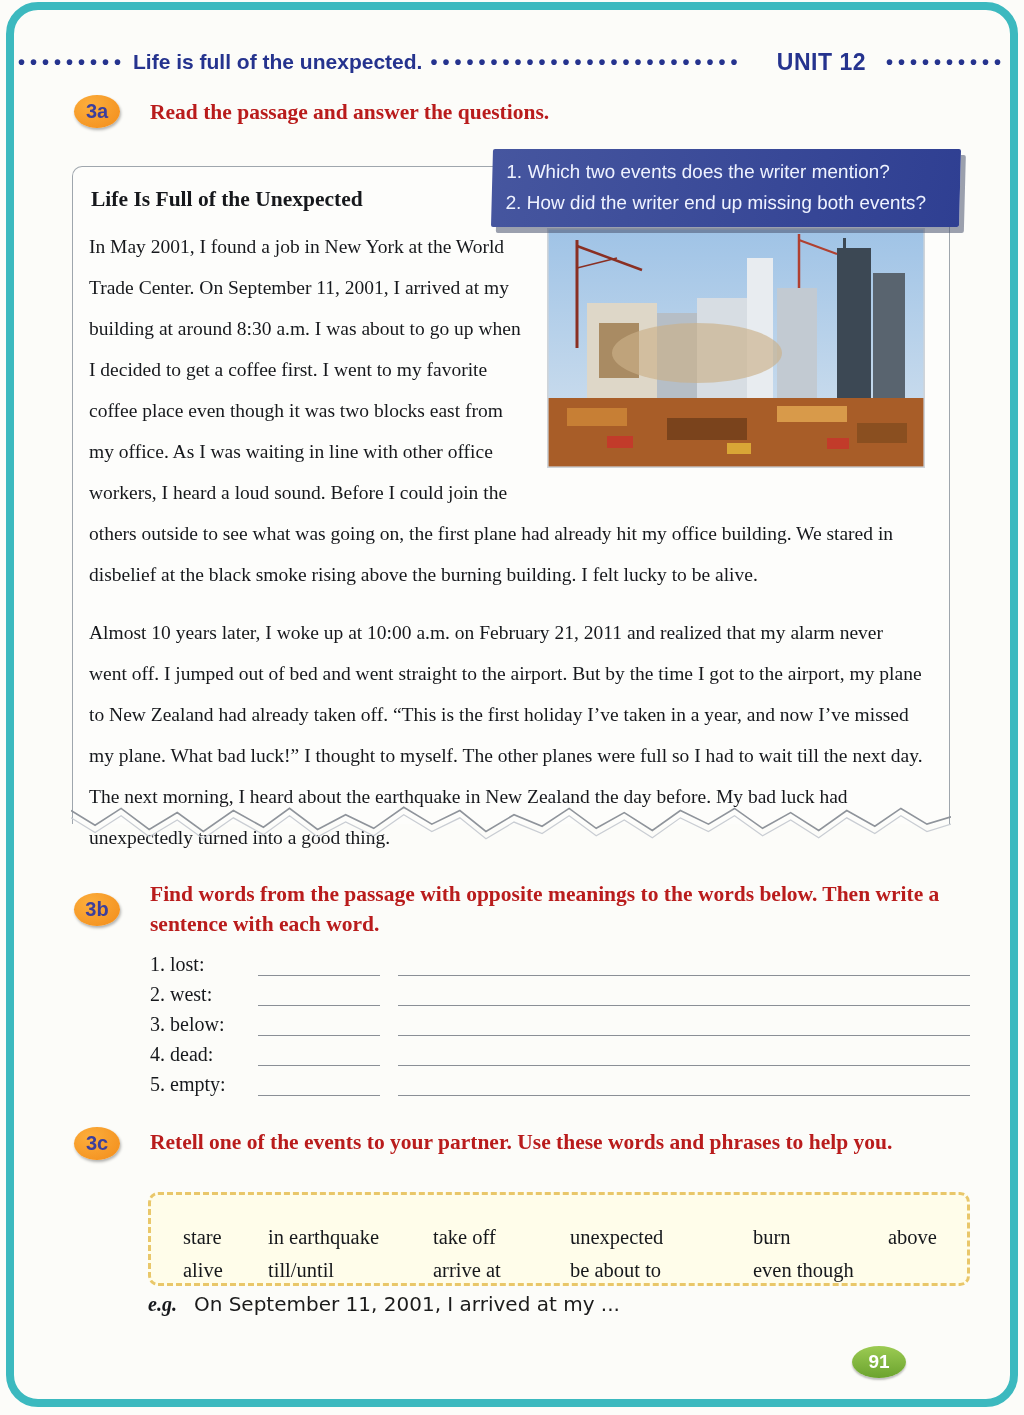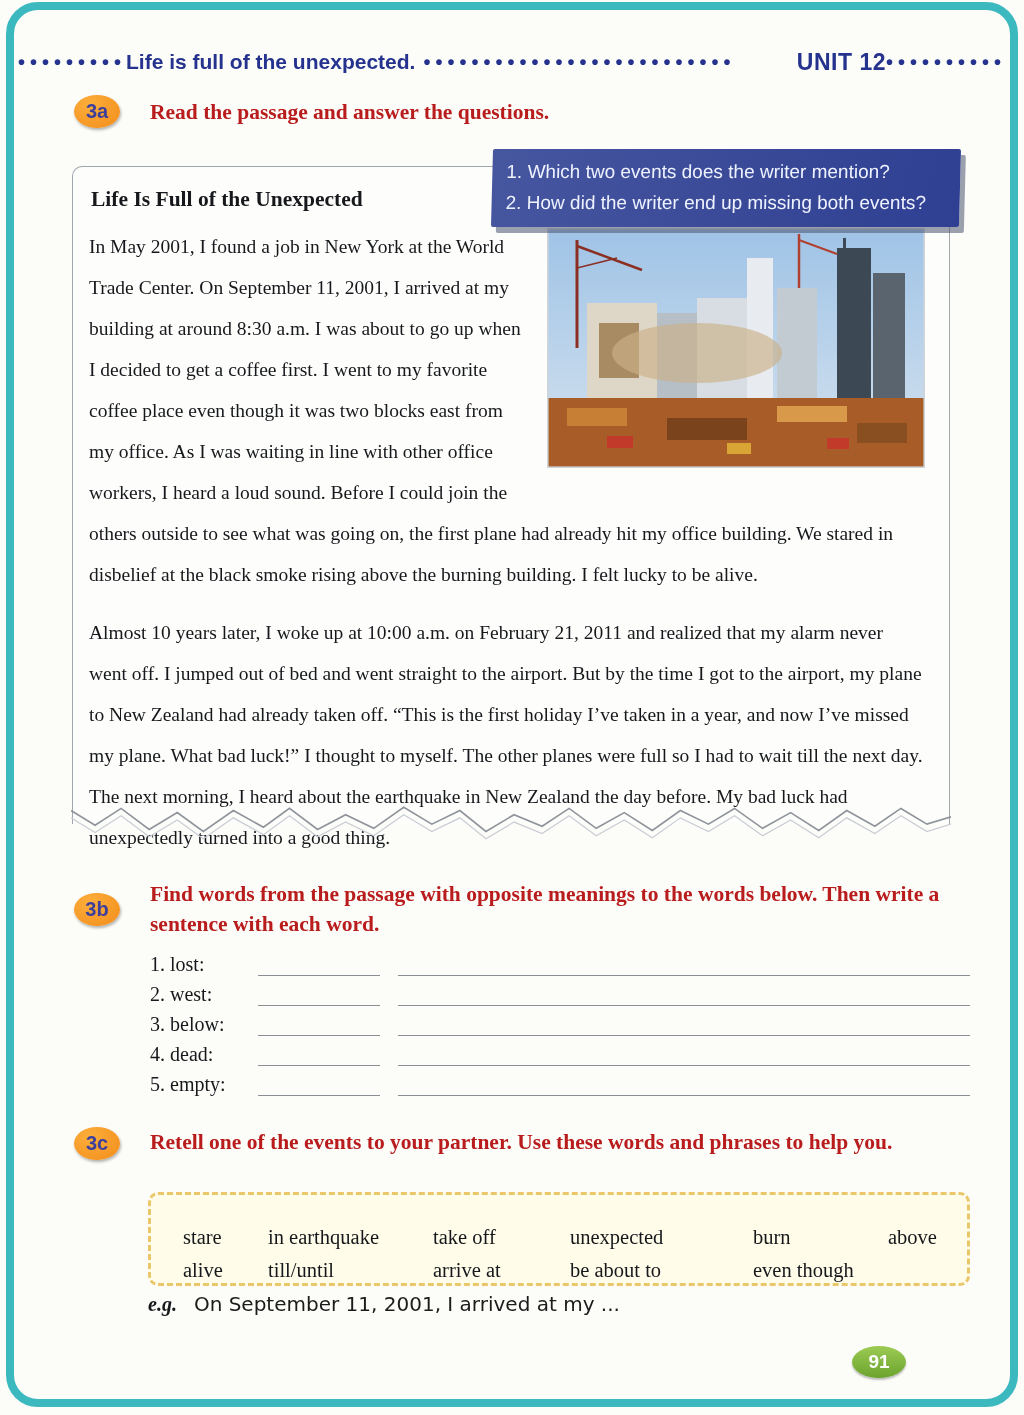--- a/index.html
+++ b/index.html
@@ -14,22 +14,22 @@
     border: 8px solid #3cb9bf; border-radius: 32px; pointer-events: none;
   }
   
   .header {
     position: absolute; top: 46px; left: 18px; right: 18px; height: 32px;
     display: flex; align-items: center; white-space: nowrap; overflow: hidden;
     color: #25338e; font-family: "Liberation Sans", sans-serif; font-weight: bold;
   }
   .dots { font-size: 20px; letter-spacing: 5px; overflow: hidden; flex: 0 0 auto; }
   .dots.mid { flex: 1 1 auto; margin: 0 8px; }
-  .header-title { font-size: 21px; margin-left: 0; font-weight: 600; }
-  .unit { font-size: 23px; font-weight: 800; letter-spacing: 0.5px; margin-right: 0; }
+  .header-title { font-size: 21px; margin-left: 7px; font-weight: 600; }
+  .unit { font-size: 23px; font-weight: 800; letter-spacing: 0.5px; margin-right: 20px; }
   
   .badge {
     position: absolute; left: 74px; width: 46px; height: 33px; border-radius: 50%;
     background: radial-gradient(ellipse at 35% 30%, #fcae3c, #f28c1a);
     color: #3c3f9c; font-family: "Liberation Sans", sans-serif; font-weight: 800;
     font-size: 20px; display: flex; align-items: center; justify-content: center;
     box-shadow: 1px 2px 3px rgba(0,0,0,.3);
   }
   .sheading { position: absolute; left: 150px; font-weight: bold; font-size: 21.5px; line-height: 1.38; color: #b91c1c; }
   

